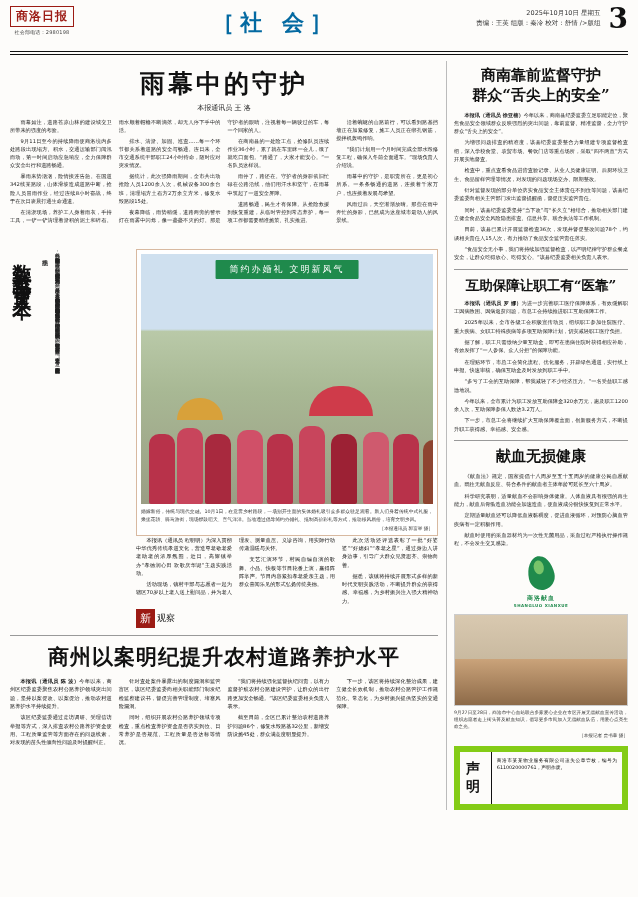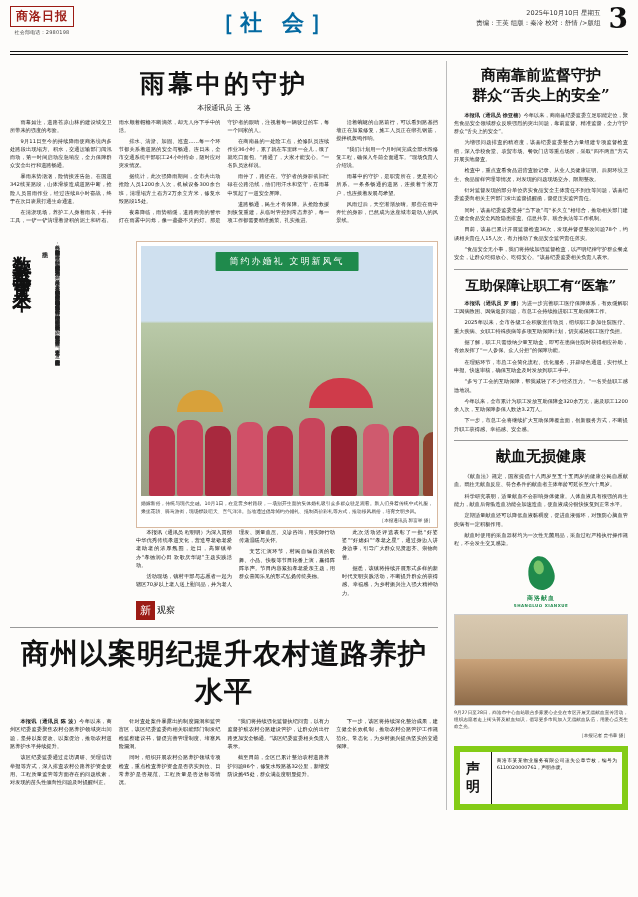--- a/index.html
+++ b/index.html
@@ -54,21 +54,21 @@
     font-family:"DejaVu Serif","Liberation Serif",serif;
     font-weight:bold; font-size:15px; text-align:center; line-height:1.35; margin:4px 0 5px;
   }
   .r-head.sm { font-size:13.5px; }
   .r-body { font-size:5.2px; line-height:1.6; text-align:justify; color:#222; }
   .r-body p { margin:0 0 3px; text-indent:2em; }
 
   hr.sep { border:none; border-top:0.5px solid #999; margin:7px 0 6px; }
 
   
-  .vert-block { display:flex; gap:6px; margin-top:16px; }
+  .vert-block { display:flex; gap:6px; margin-top:24px; }
   .vert-title {
     writing-mode: vertical-rl;
     font-family:"DejaVu Serif","Liberation Serif",serif;
     font-size:19px; font-weight:bold; letter-spacing:4px;
     height:225px;
   }
   .vert-sub { writing-mode: vertical-rl; font-size:6px; color:#333; align-self:flex-start; margin-top:6px;}
   .vert-text { writing-mode: vertical-rl; font-size:5px; line-height:1.7; height:225px; text-align:justify; color:#222; }
 
   
@@ -95,21 +95,21 @@
   .feature-cols p { margin:0 0 3px; text-indent:2em; }
 
   .badge-new {
     display:inline-flex; align-items:center; gap:2px; margin-top:4px;
   }
   .badge-sq { background:#9c1b14; color:#fff; font-size:11px; padding:2px 4px; font-family:"DejaVu Serif","Liberation Serif",serif;}
   .badge-tx { font-size:9px; font-family:"DejaVu Serif","Liberation Serif",serif; }
 
   .bottom-head {
     font-family:Liberation Serif, serif;
-    font-size:28px; font-weight:bold; text-align:center; margin:7px 0 6px; letter-spacing:1px;
+    font-size:21px; font-weight:bold; text-align:center; margin:7px 0 6px; letter-spacing:1px;
   }
   .bottom-cols { column-count:4; column-gap:7px; font-size:5.2px; line-height:1.6; text-align:justify; }
   .bottom-cols p { margin:0 0 3px; text-indent:2em; }
 
   
   .blood-head { font-family:"DejaVu Serif","Liberation Serif",serif; font-size:15px; font-weight:bold; text-align:center; margin:5px 0 6px; }
   .logo-blood { display:flex; justify-content:center; margin:8px 0 4px; }
   .drop { width:26px; height:34px; background:#1f8a4c; border-radius:50% 50% 50% 50%/60% 60% 40% 40%; transform:rotate(-12deg); position:relative;}
   .drop:after { content:""; position:absolute; left:7px; top:4px; width:10px; height:14px; background:#78c46a; border-radius:50%;}
   .blood-brand { text-align:center; font-size:6px; color:#1f8a4c; font-weight:bold; letter-spacing:1px;}

